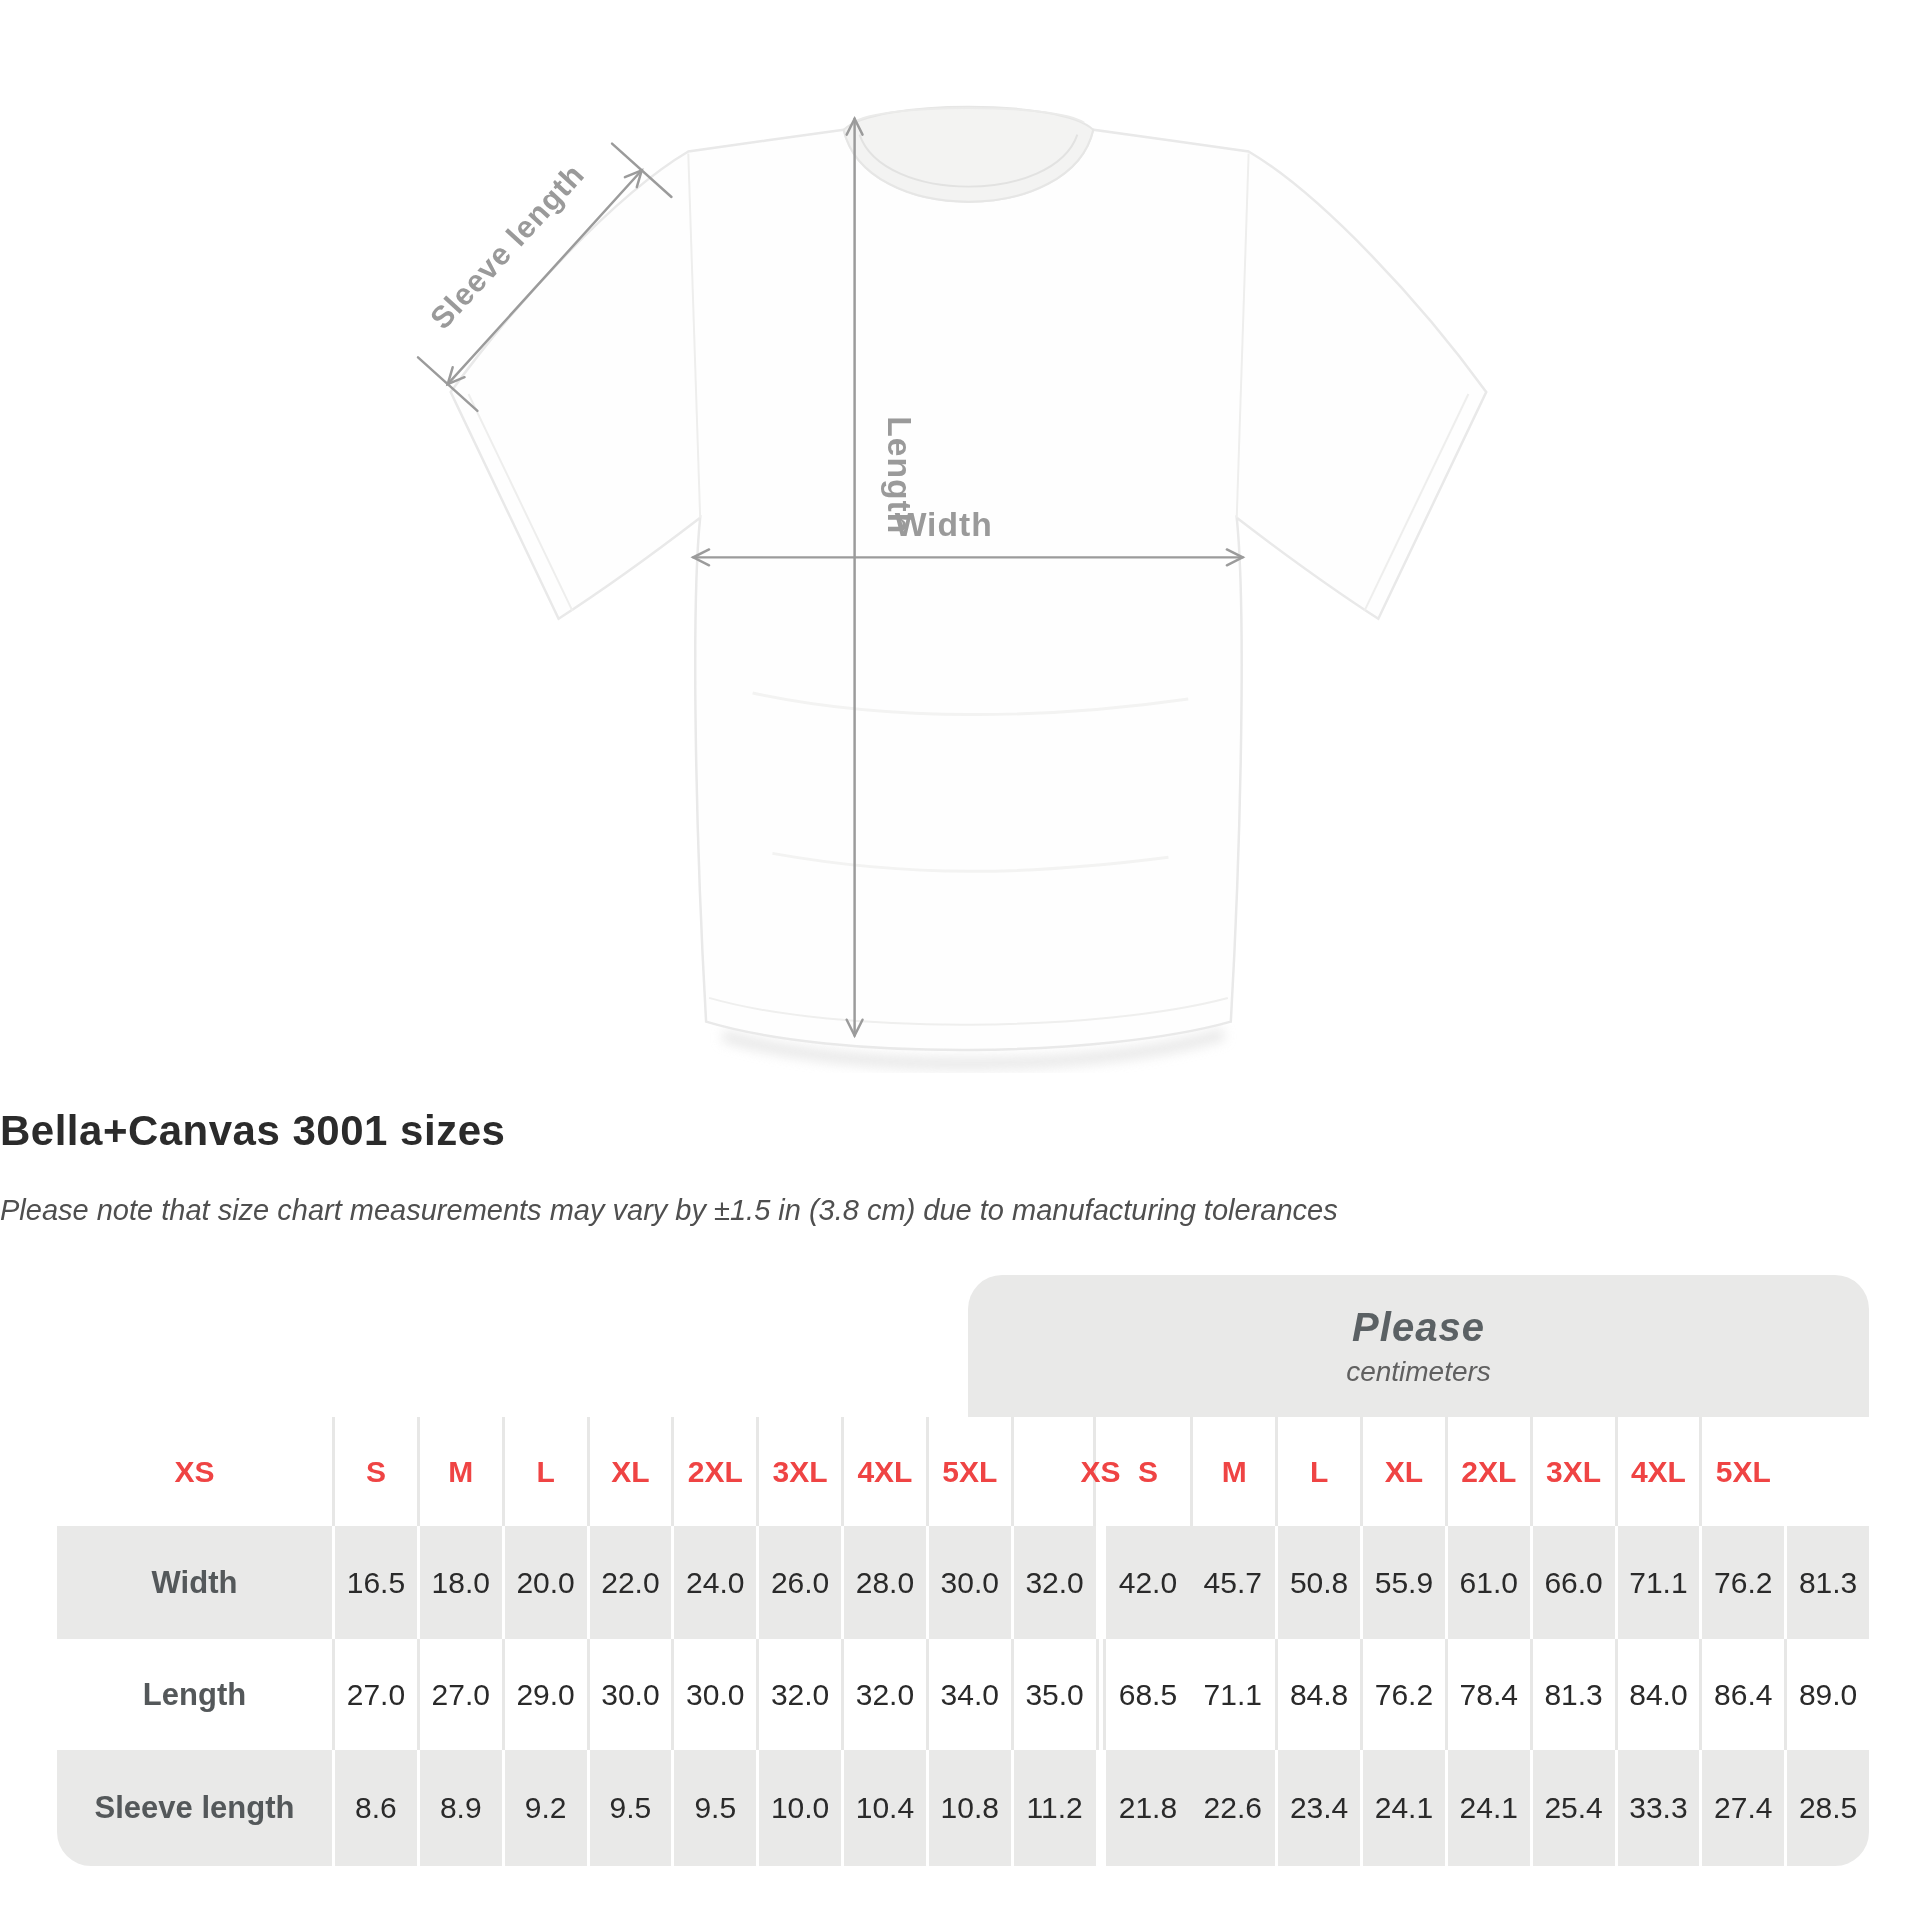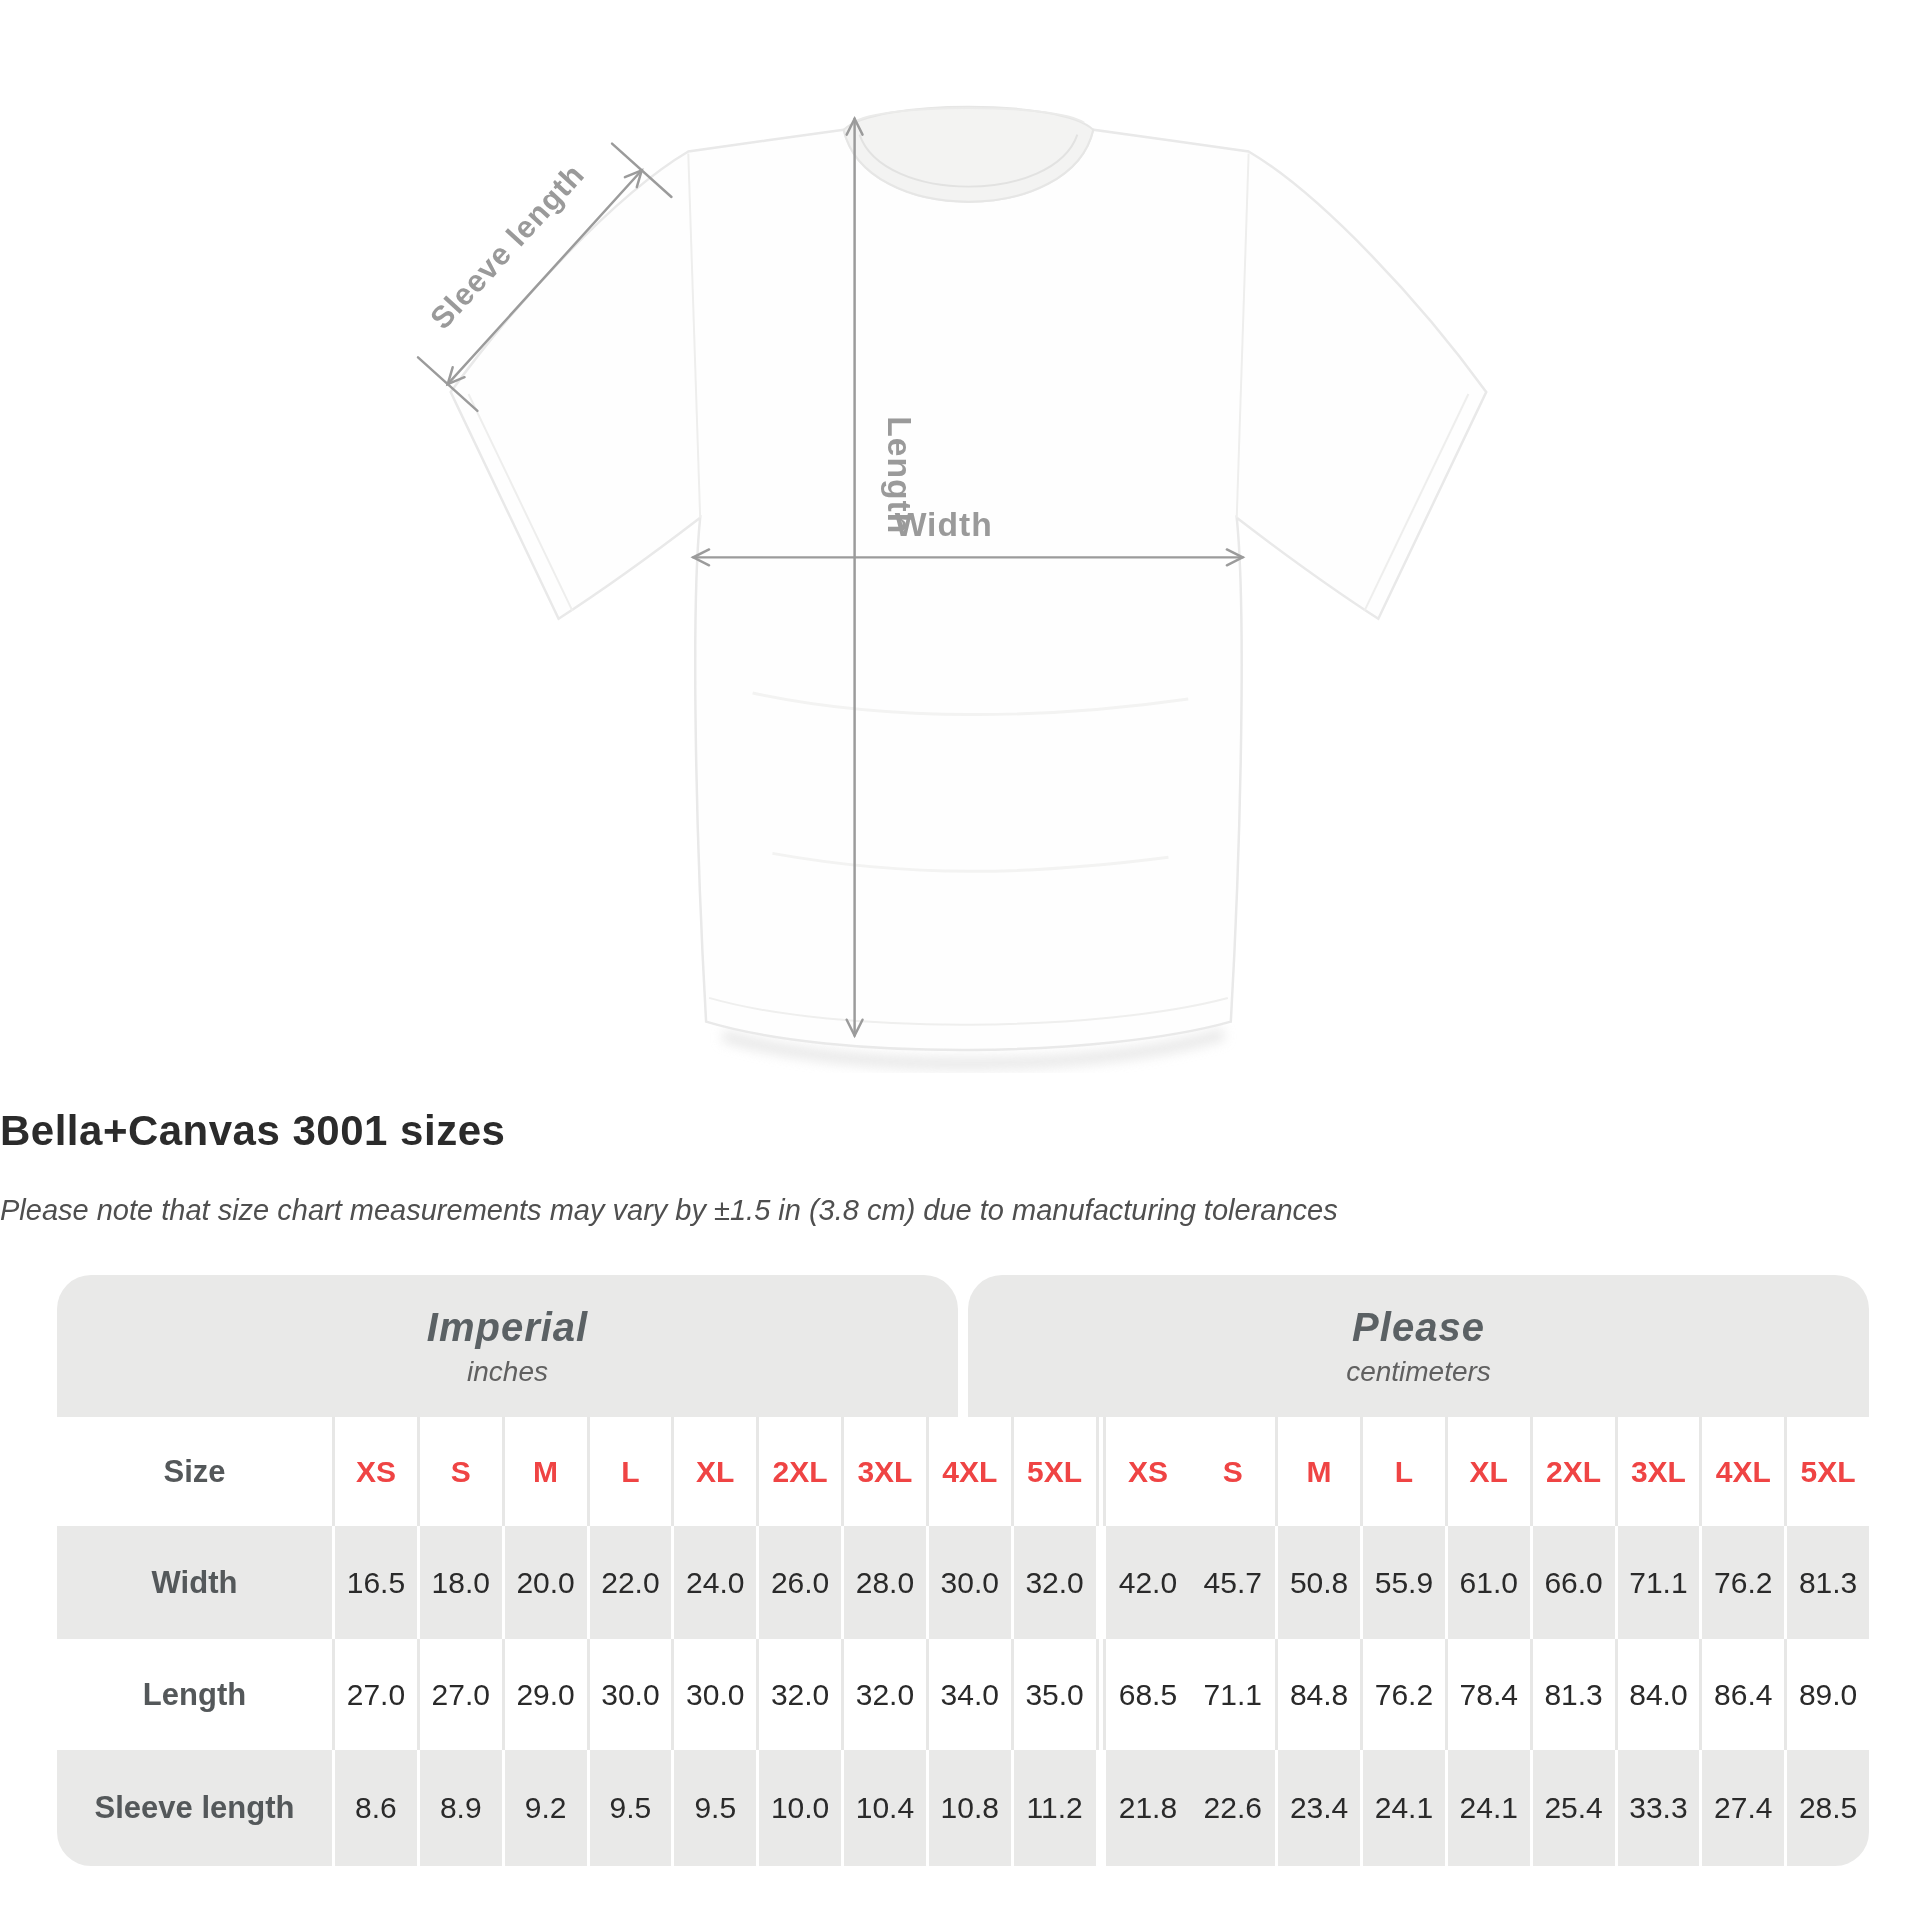--- a/index.html
+++ b/index.html
@@ -113,32 +113,27 @@
     <text class="dim-text" transform="translate(897,480) rotate(90)" text-anchor="middle">Length</text>
     <text class="dim-text-sm" transform="translate(520,256) rotate(-47.5)" text-anchor="middle">Sleeve length</text>
   </svg>
 
   <div class="title">Bella+Canvas 3001 sizes</div>
   <div class="subtitle">Please note that size chart measurements may vary by ±1.5 in (3.8 cm) due to manufacturing tolerances</div>
 
   <div class="size-table">
 
     <div class="hdr-band">
-      <div class="hdr-panel hdr-left">
-        <div class="hdr-name">Imperial</div>
-        <div class="hdr-unit">inches</div>
-      </div>
       <div class="hdr-panel hdr-right">
         <div class="hdr-name">Please</div>
         <div class="hdr-unit">centimeters</div>
       </div>
     </div>
 
     <div class="trow r-size">
-      <div class="cell v lblcell">Size</div>
       <div class="cell v szcell">XS</div>
       <div class="cell v szcell">S</div>
       <div class="cell v szcell">M</div>
       <div class="cell v szcell">L</div>
       <div class="cell v szcell">XL</div>
       <div class="cell v szcell">2XL</div>
       <div class="cell v szcell">3XL</div>
       <div class="cell v szcell">4XL</div>
       <div class="cell v szcell">5XL</div>
       <div class="gap"></div>

